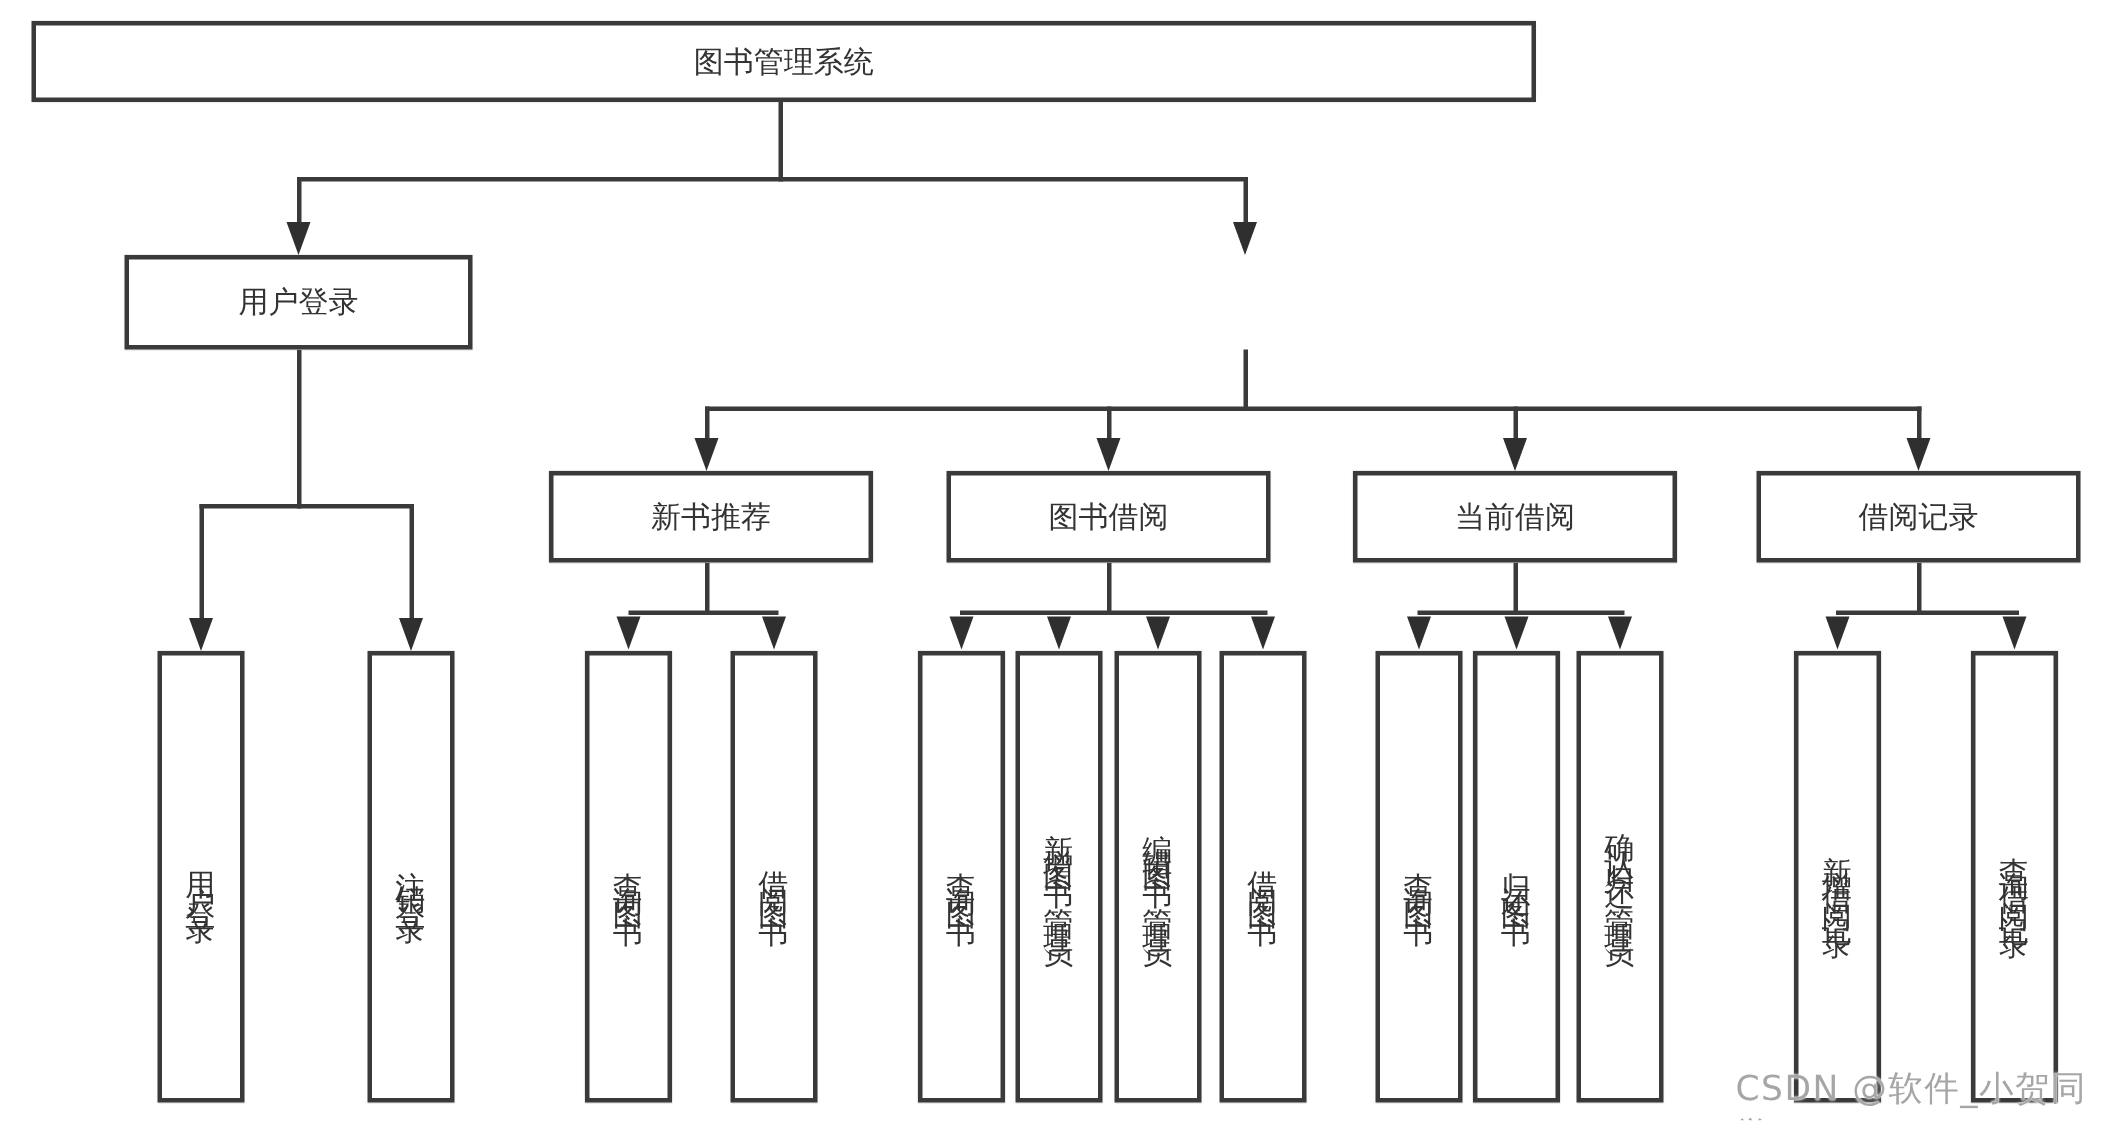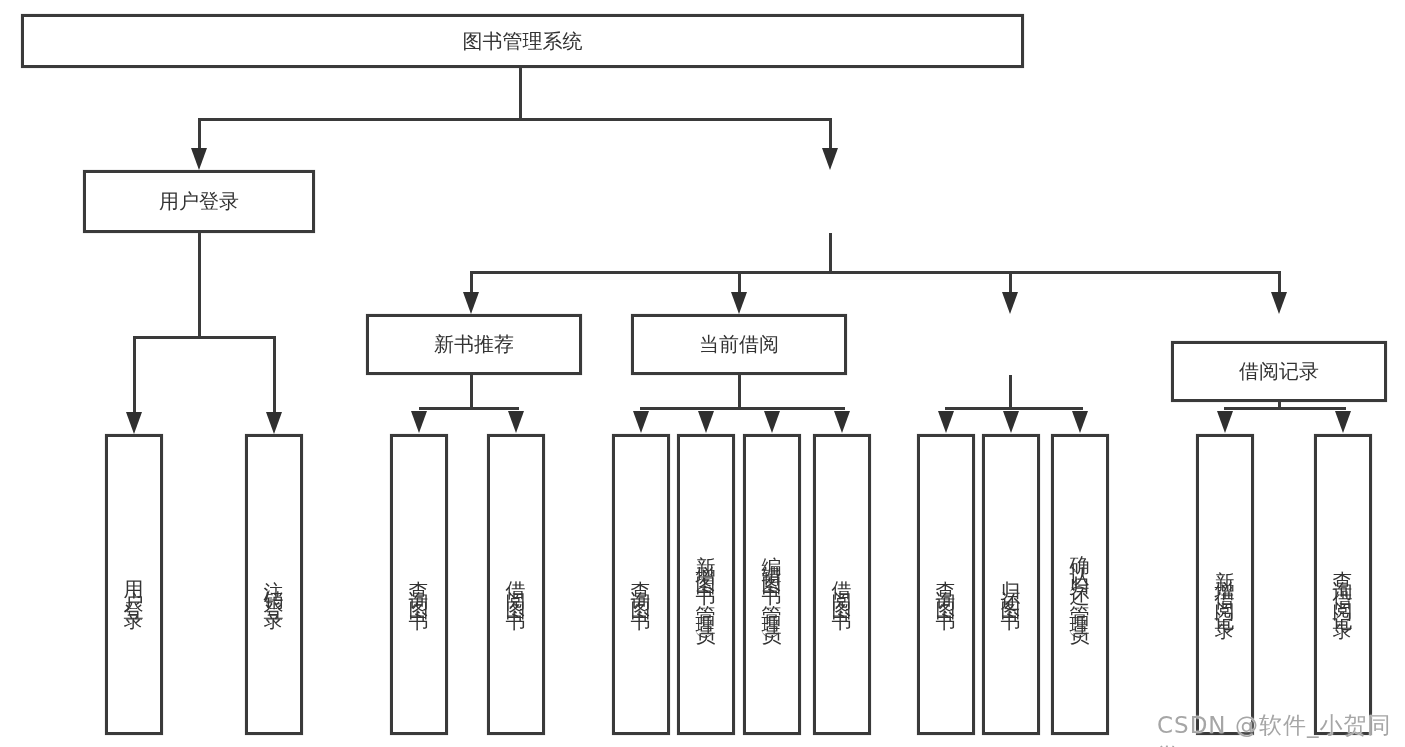--- a/index.html
+++ b/index.html
@@ -49,23 +49,26 @@
   </div>
 
   <div class="box" style="left:83px; top:170px; width:232px; height:63px;">
     <span>用户登录</span>
   </div>
 
   <div class="box" style="left:366px; top:314px; width:216px; height:61px;">
     <span>新书推荐</span>
   </div>
   <div class="box" style="left:631px; top:314px; width:216px; height:61px;">
+    <span>图书借阅</span>
+  </div>
+  <div class="box" style="left:902px; top:314px; width:216px; height:61px;">
     <span>当前借阅</span>
   </div>
-  <div class="box" style="left:1171px; top:314px; width:216px; height:61px;margin-top:27px;">
+  <div class="box" style="left:1171px; top:314px; width:216px; height:61px;">
     <span>借阅记录</span>
   </div>
 
   <div class="box leaf" style="left:105px;">
     <span class="vtext">用户登录</span>
   </div>
   <div class="box leaf" style="left:245px;">
     <span class="vtext">注销登录</span>
   </div>
 

